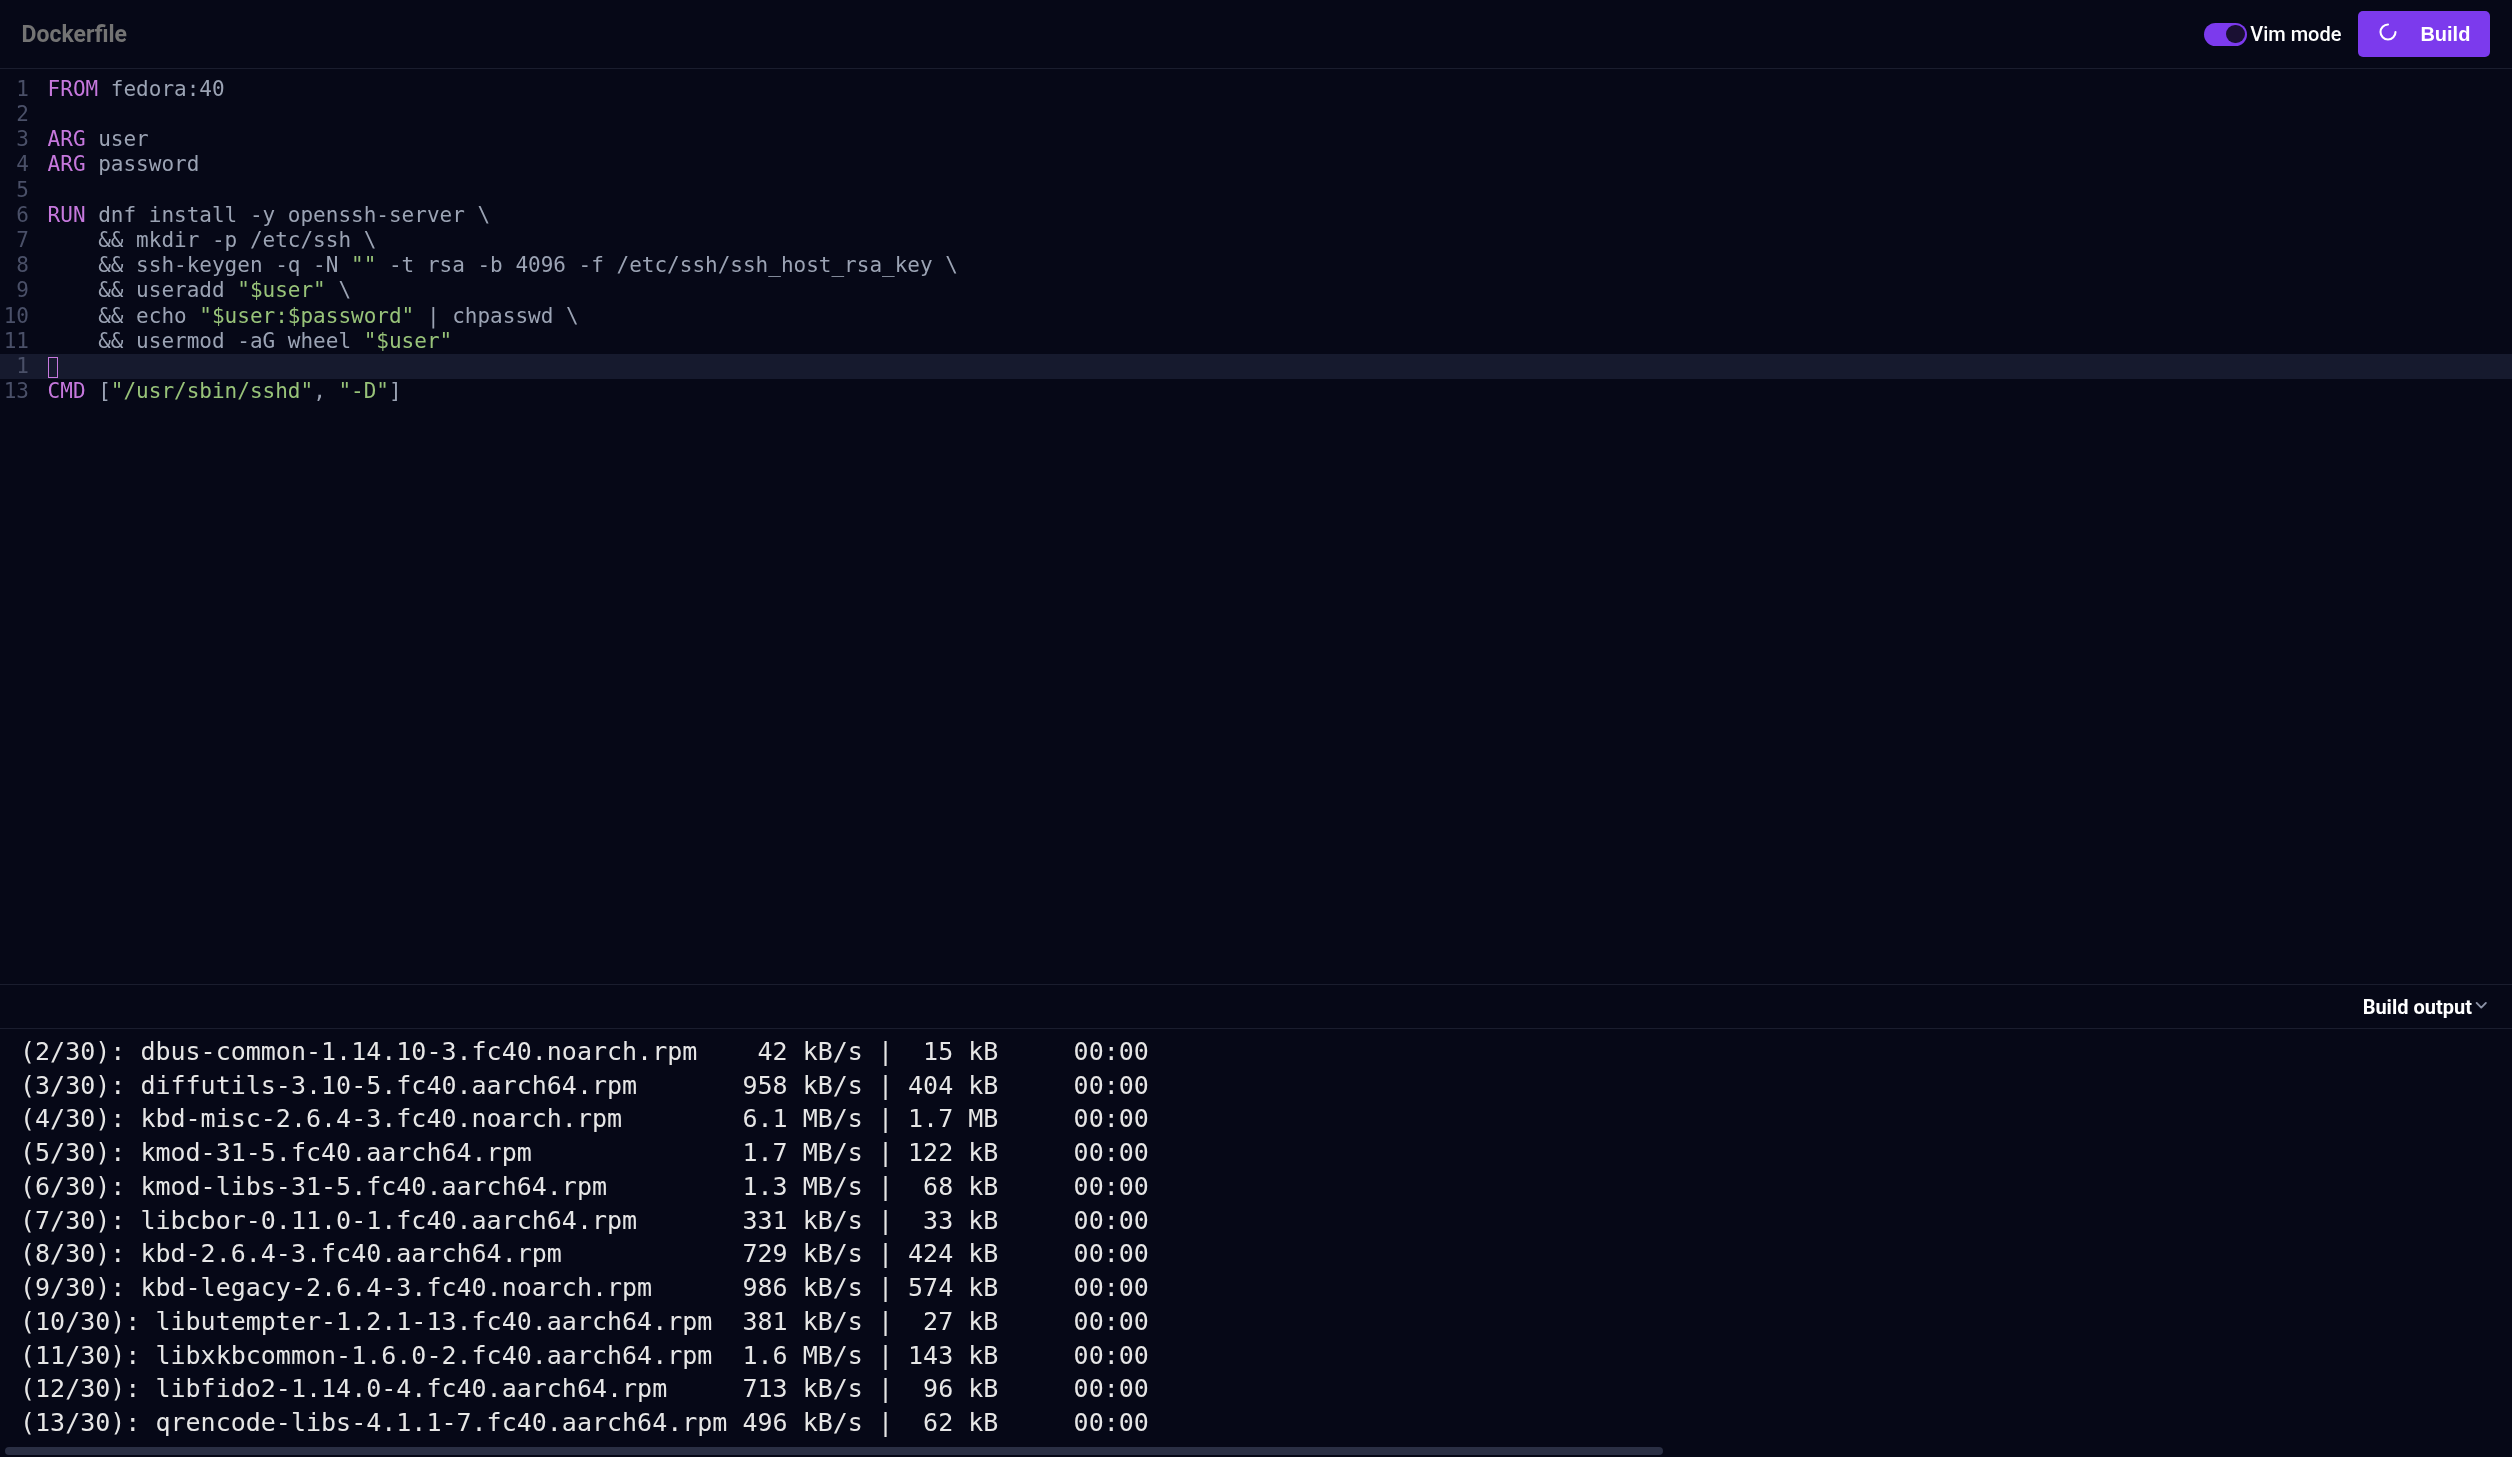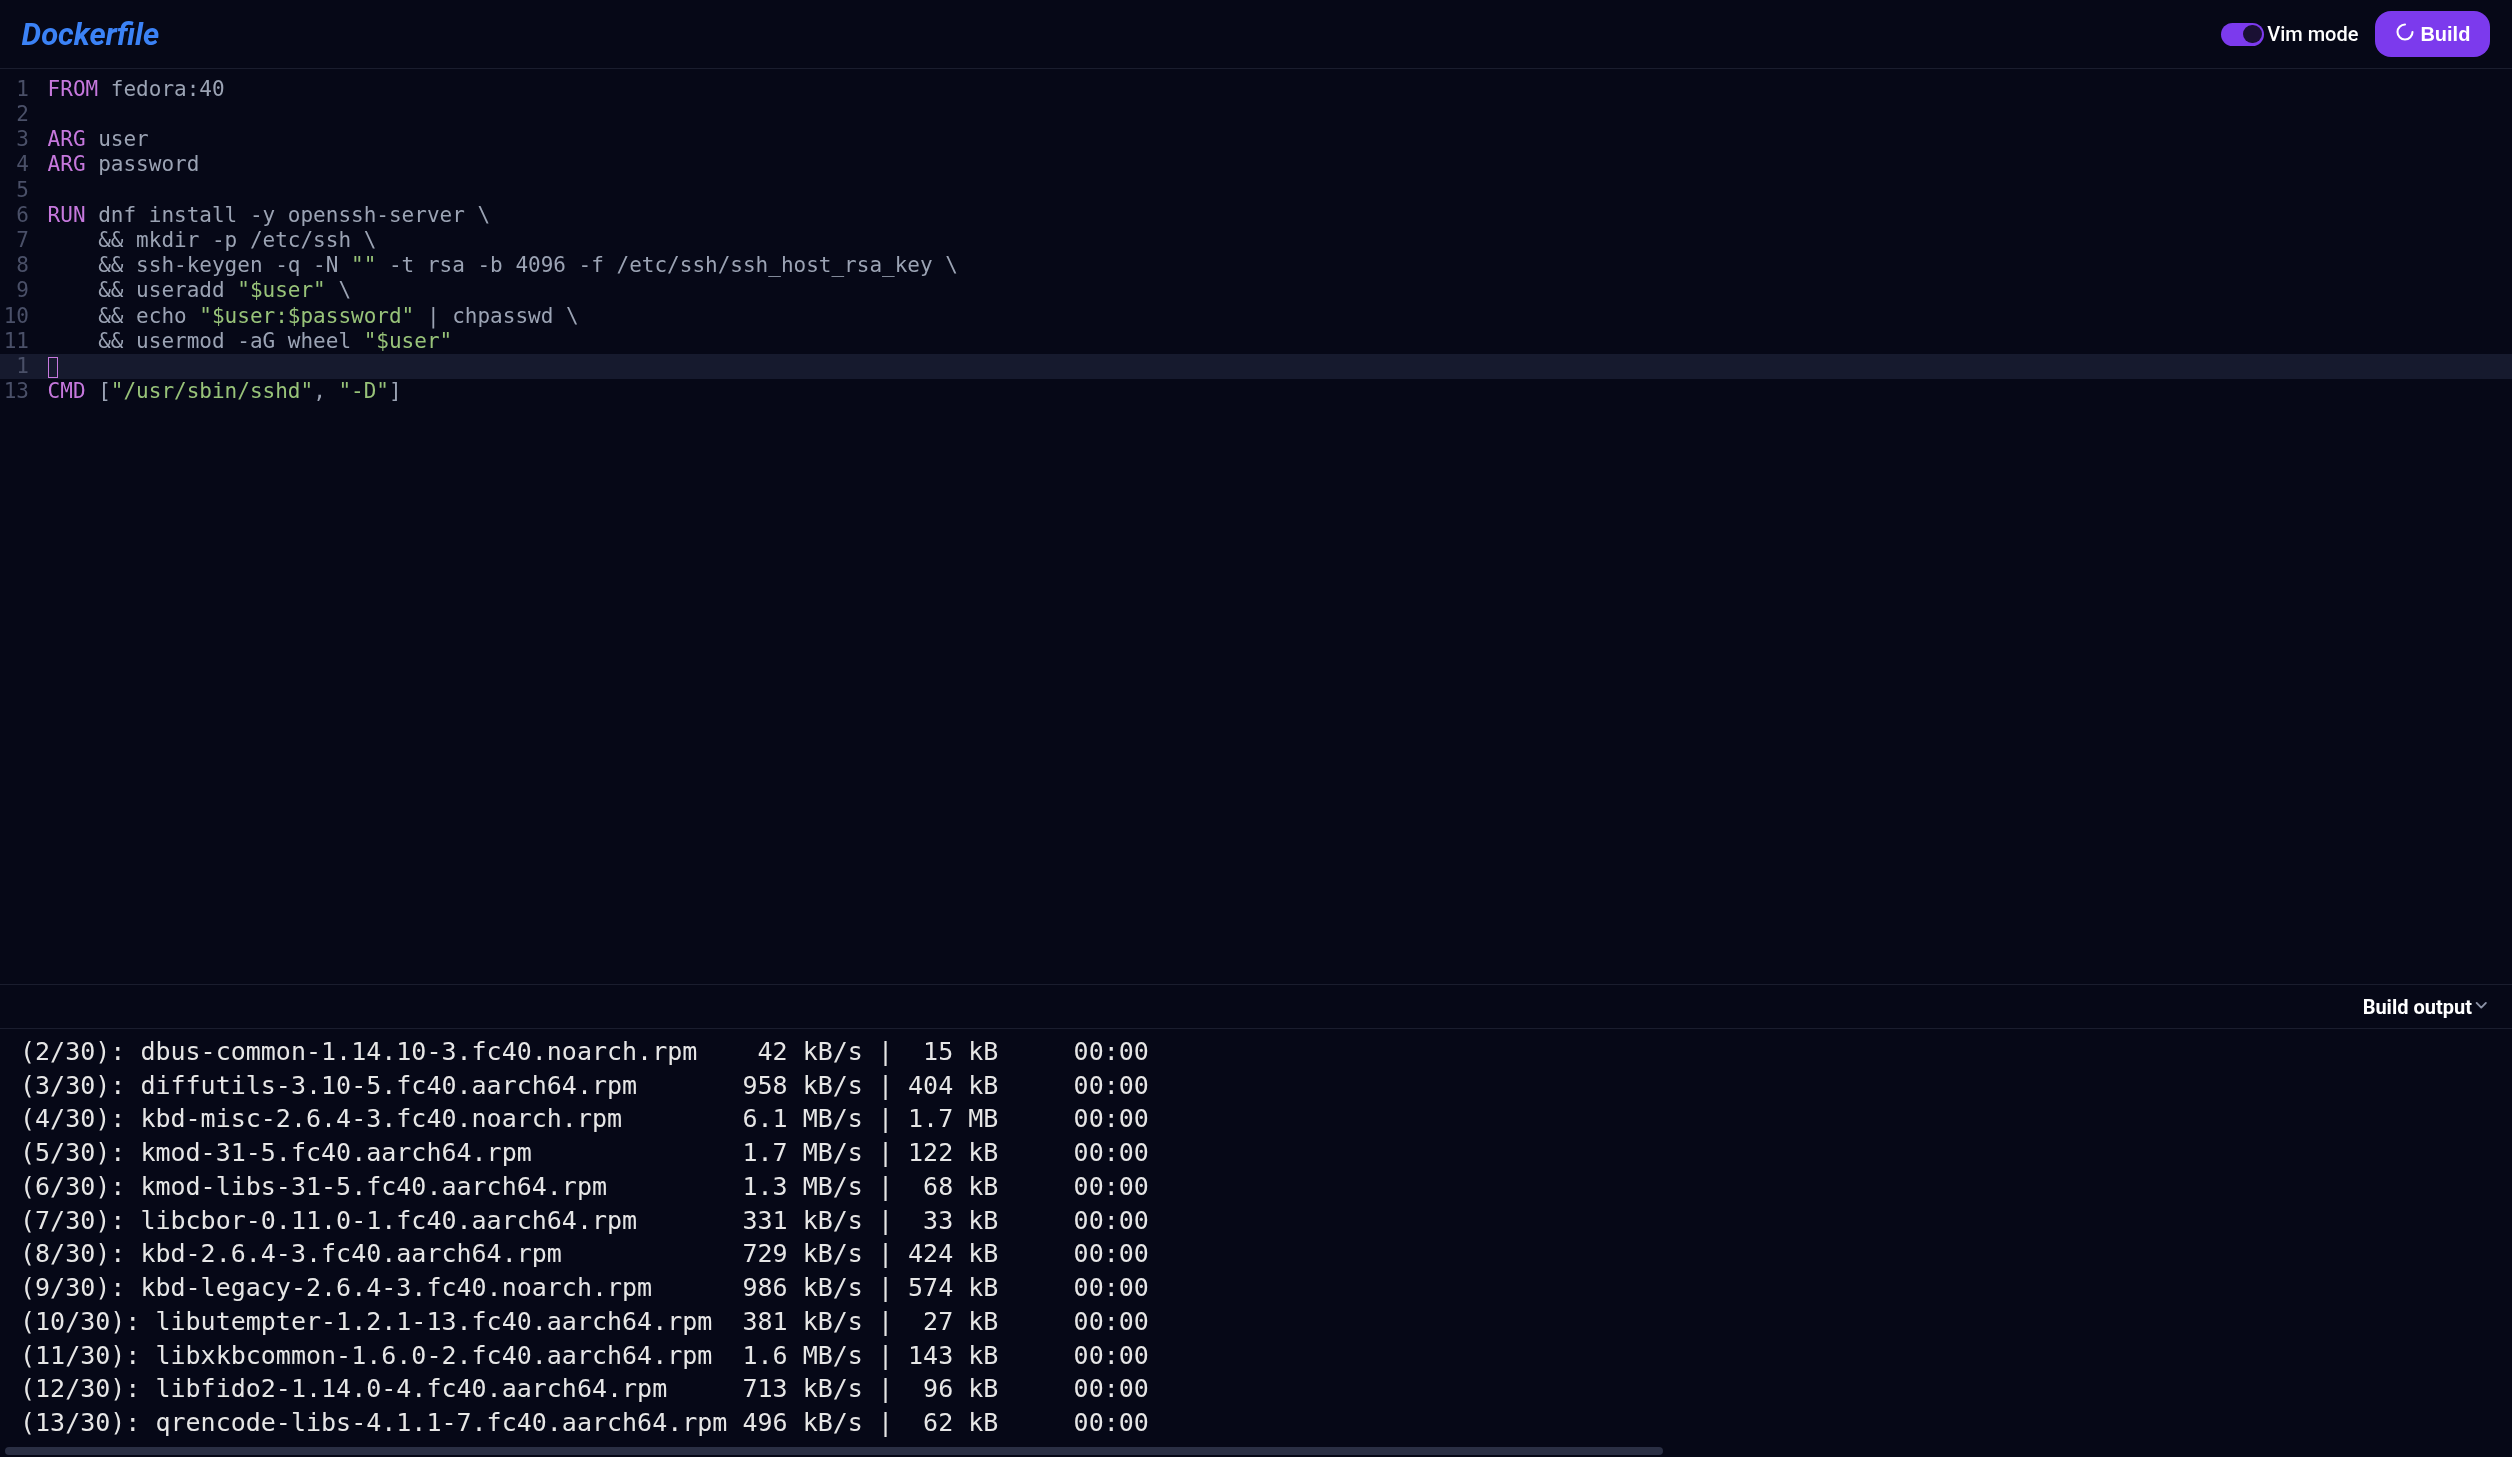--- a/index.html
+++ b/index.html
@@ -11,39 +11,39 @@
     overflow: hidden;
   }
   .app { display: flex; flex-direction: column; height: 100vh; }
 
   
   .header {
     display: flex; align-items: center; justify-content: space-between;
     padding: 10.8px 21.6px;
     border-bottom: 0.8px solid #1a1d2e;
   }
-  .header-title { font-size: 31px; font-weight: 700; color: #3b82f6; font-style: italic; }
+  .header-title { font-size: 23px; font-weight: 700; color: #737373; }
   .header-actions { display: flex; align-items: center; gap: 17px; }
 
   .toggle-wrap { display: flex; align-items: center; gap: 3px; }
   .toggle {
     width: 43px; height: 23px; border-radius: 11.6px;
     background: #7c3aed; position: relative; cursor: pointer;
   }
   .toggle-knob {
     position: absolute; top: 2.3px; right: 2.3px;
     width: 18.5px; height: 18.5px; border-radius: 50%;
     background: #1a1033;
   }
   .toggle-label { font-size: 20px; color: #fff; font-weight: 500; }
 
   .build-btn {
-    display: flex; align-items: center; gap: 5px;
+    display: flex; align-items: center; gap: 22px;
     background: #7c3aed; color: #fff;
-    border: none; border-radius: 16px;
+    border: none; border-radius: 5px;
     padding: 10.8px 20px; font-size: 20px; font-weight: 600;
     cursor: pointer;
   }
   .build-btn svg { width: 20px; height: 20px; }
 
   
   .editor {
     flex: 1; overflow: auto;
     font-family: "SF Mono", Menlo, Consolas, monospace;
     font-size: 21px; line-height: 1.2;

